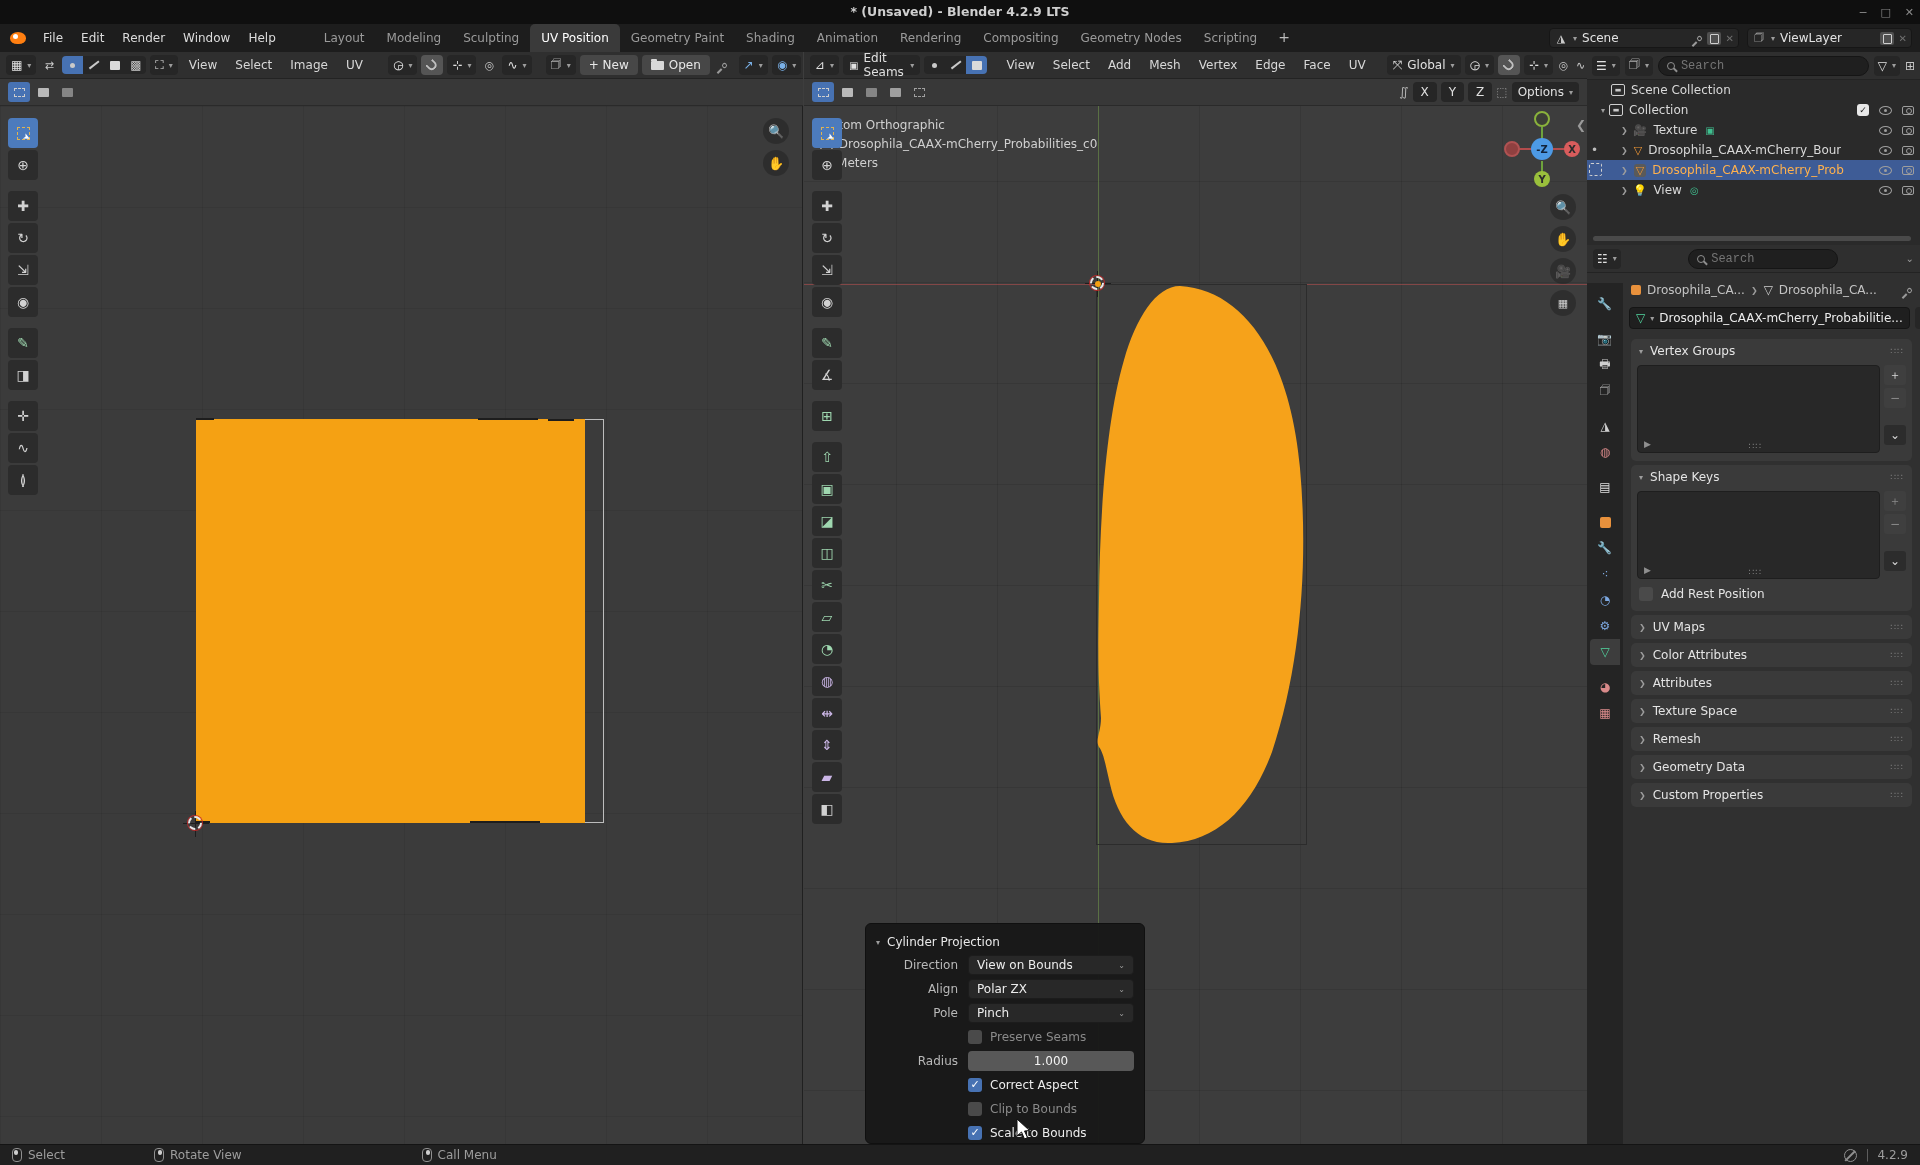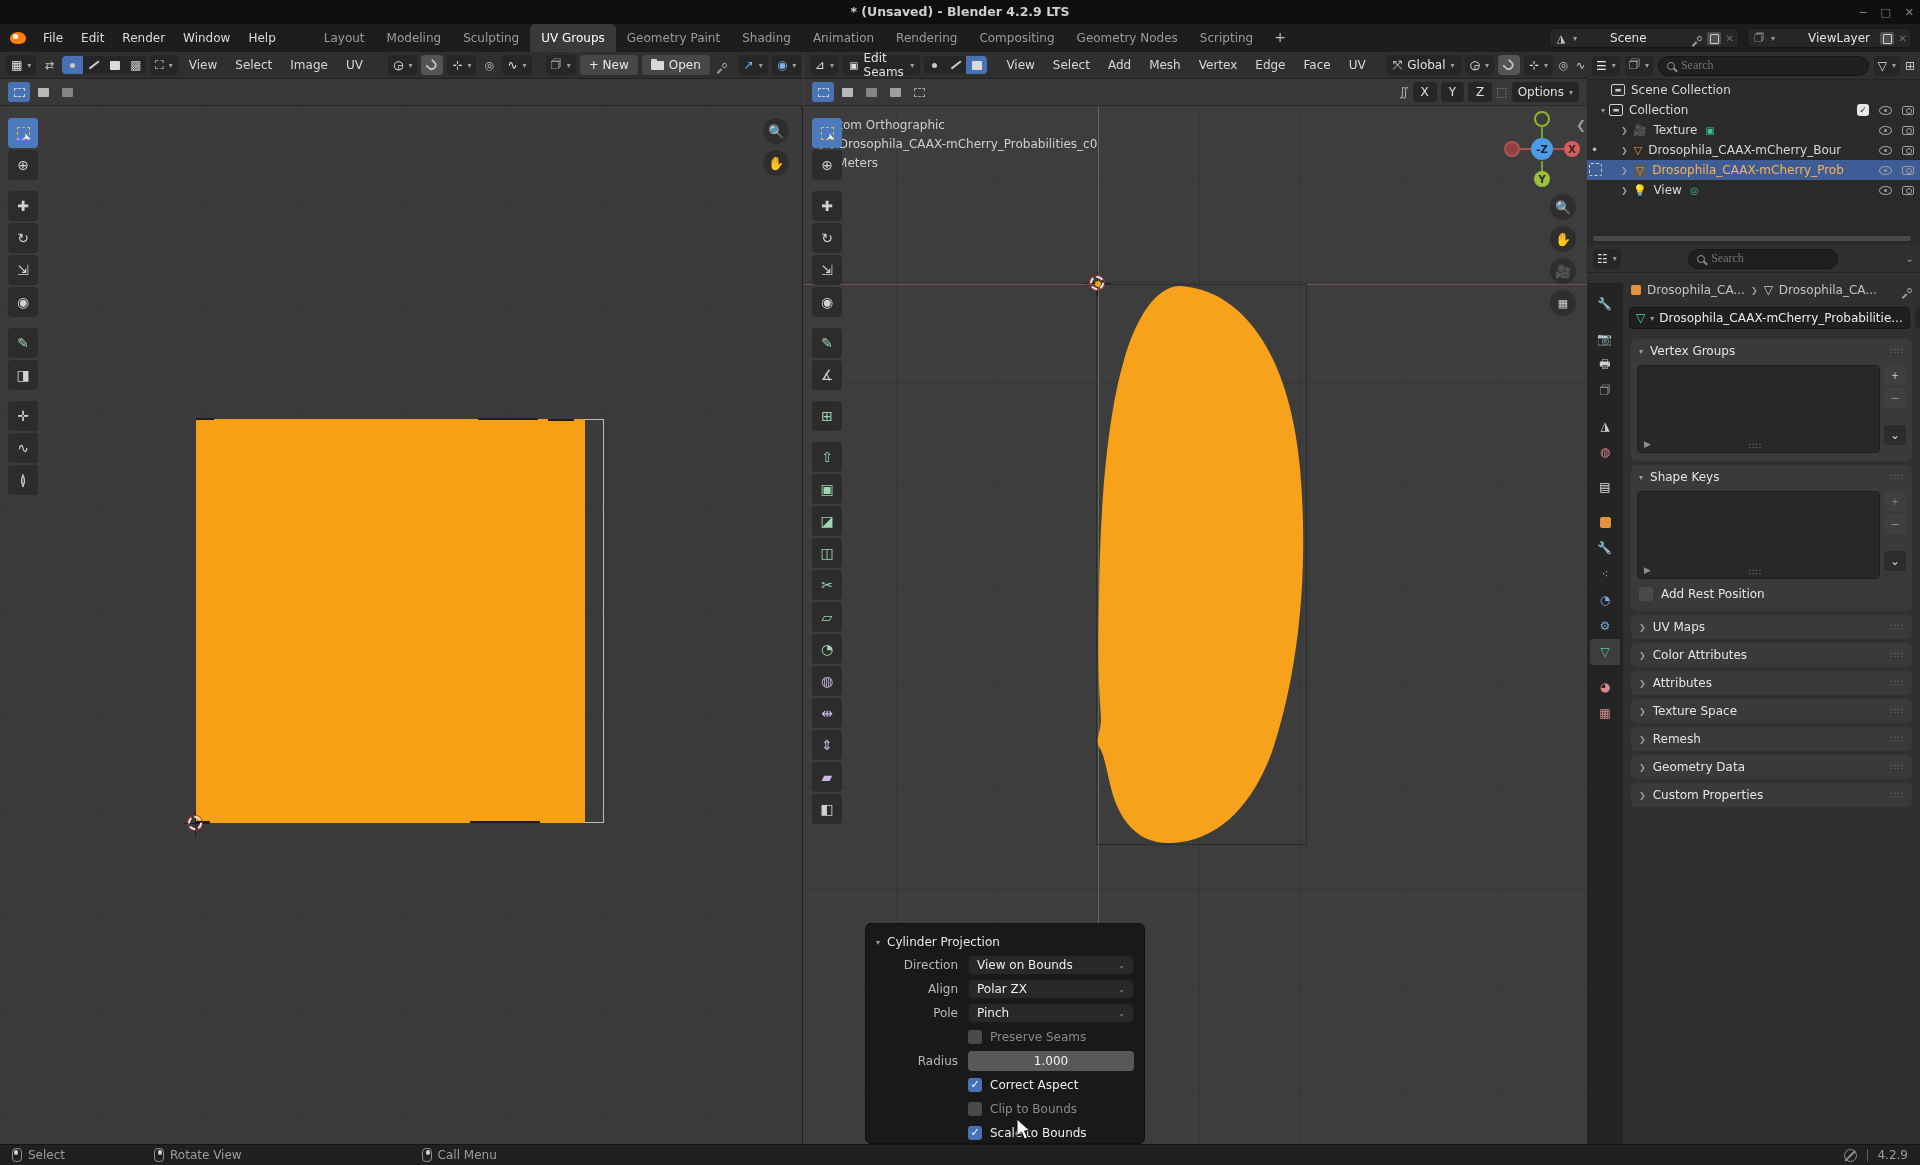--- a/index.html
+++ b/index.html
@@ -17,21 +17,21 @@
   
   #topbar { left:0; top:24px; width:1920px; height:28px; background:#1d1d1d; display:flex; align-items:center; }
   .blender-logo { width:16px; height:12px; margin:0 8px 0 10px; background:#ff7f11; border-radius:60% 60% 55% 55%; position:relative; }
   .blender-logo::after { content:''; position:absolute; left:3px; top:2px; width:5px; height:5px; background:#fff; border-radius:50%; }
   .menu-item { padding:0 9px; line-height:28px; color:#dcdcdc; }
   #workspaces { margin-left:28px; display:flex; height:28px; }
   .ws-tab { padding:0 11px; line-height:28px; color:#9b9b9b; white-space:nowrap; }
   .ws-tab.active { background:#3a3a3a; color:#fdfdfd; border-radius:5px 5px 0 0; }
   .ws-add { color:#bdbdbd; padding:0 10px; line-height:26px; font-size:14px; }
   .id-widget { background:#262626; border:1px solid #161616; border-radius:4px; height:20px; display:flex; align-items:center; padding:0 4px; gap:5px; }
-  .id-widget .lbl { color:#e3e3e3;margin-left:28px; }
+  .id-widget .lbl { color:#e3e3e3; }
   .copy-chip { width:14px; height:13px; background:#4f4f4f; border-radius:2px; position:relative; }
   .copy-chip::after { content:''; position:absolute; left:3px; top:2px; width:7px; height:8px; border:1px solid #cfcfcf; background:#4f4f4f; border-radius:1px; }
   .x-glyph { color:#6f6f6f; font-size:10px; }
   .chev { color:#9d9d9d; font-size:8px; }
 
   
   .ed-header { background:#2f2f2f; border-bottom:1px solid #232323; display:flex; align-items:center; gap:4px; }
   .hmenu { padding:0 7px; color:#d8d8d8; line-height:26px; white-space:nowrap; }
   .icon-box { width:18px; height:18px; border-radius:3px; display:flex; align-items:center; justify-content:center; color:#c9c9c9; font-size:11px; }
   .mode-btn { width:21px; height:18px; background:#262626; display:flex; align-items:center; justify-content:center; }
@@ -100,21 +100,21 @@
   .ol-row .lbl { margin-left:6px; color:#d9d9d9; white-space:nowrap; overflow:hidden; }
   .ol-row.selected { background:#3e5c96; }
   .ol-row.selected .lbl { color:#ffb14d; }
   .ol-right { margin-left:auto; display:flex; gap:10px; align-items:center; }
   .eye { width:13px; height:9px; border:1px solid #9e9e9e; border-radius:50%; position:relative; }
   .eye::after { content:''; position:absolute; left:4px; top:2px; width:3px; height:3px; background:#9e9e9e; border-radius:50%; }
   .camicon { width:12px; height:9px; border:1px solid #9e9e9e; border-radius:2px; position:relative; }
   .camicon::after { content:''; position:absolute; left:3px; top:1.5px; width:4px; height:4px; border:1px solid #9e9e9e; border-radius:50%; }
   .tri-icon { color:#ef9635; font-size:11px; }
   .search-field { background:#1f1f1f; border:1px solid #151515; border-radius:10px; height:20px; display:flex; align-items:center; padding:0 8px; gap:6px; flex:1; }
-  .search-field input { background:transparent; border:none; outline:none; color:#cfcfcf; font-family:Liberation Serif, serif; font-size:12px; width:100%; }
+  .search-field input { background:transparent; border:none; outline:none; color:#cfcfcf; font-family:Liberation Mono, monospace; font-size:12px; width:100%; }
   .mag { width:8px; height:8px; border:1.5px solid #8f8f8f; border-radius:50%; position:relative; flex:none; }
   .mag::after { content:''; position:absolute; width:5px; height:1.5px; background:#8f8f8f; right:-4px; bottom:-2px; transform:rotate(45deg); }
 
   #props { left:1587px; top:245px; width:333px; height:899px; background:#303030; }
   #prop-tabs { left:1587px; top:283px; width:36px; height:861px; background:#242424; display:flex; flex-direction:column; align-items:center; padding-top:8px; }
   .ptab { width:30px; height:26px; display:flex; align-items:center; justify-content:center; border-radius:4px 0 0 4px; }
   .ptab.active { background:#3d3d3d; }
   .pgap { height:9px; }
   .section { background:#3a3a3a; border-radius:5px; margin:0 8px 4px 8px; }
   .sec-head { display:flex; align-items:center; height:24px; padding:0 8px; color:#e4e4e4; }
@@ -155,21 +155,21 @@
   <div class="blender-logo"></div>
   <div class="menu-item">File</div>
   <div class="menu-item">Edit</div>
   <div class="menu-item">Render</div>
   <div class="menu-item">Window</div>
   <div class="menu-item">Help</div>
   <div id="workspaces">
     <span class="ws-tab">Layout</span>
     <span class="ws-tab">Modeling</span>
     <span class="ws-tab">Sculpting</span>
-    <span class="ws-tab active">UV Groups</span>
+    <span class="ws-tab active">UV Position</span>
     <span class="ws-tab">Geometry Paint</span>
     <span class="ws-tab">Shading</span>
     <span class="ws-tab">Animation</span>
     <span class="ws-tab">Rendering</span>
     <span class="ws-tab">Compositing</span>
     <span class="ws-tab">Geometry Nodes</span>
     <span class="ws-tab">Scripting</span>
     <span class="ws-add">+</span>
   </div>
   <div style="margin-left:auto; margin-right:8px; display:flex; gap:8px;">

